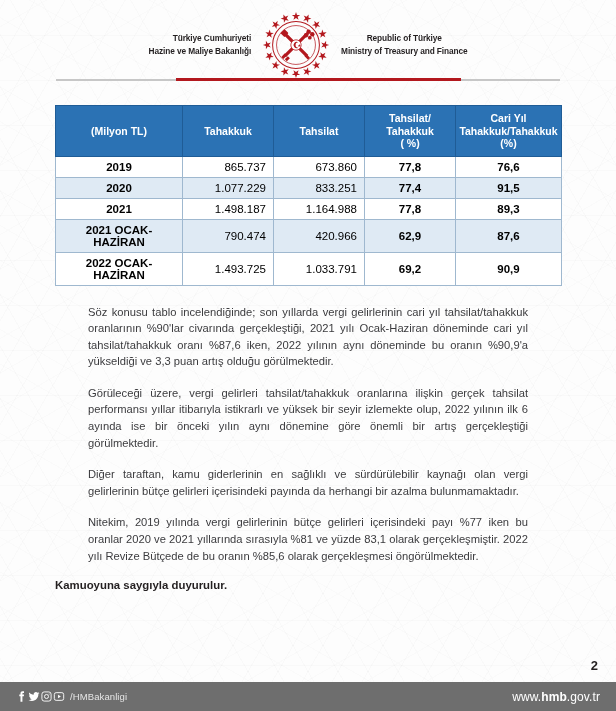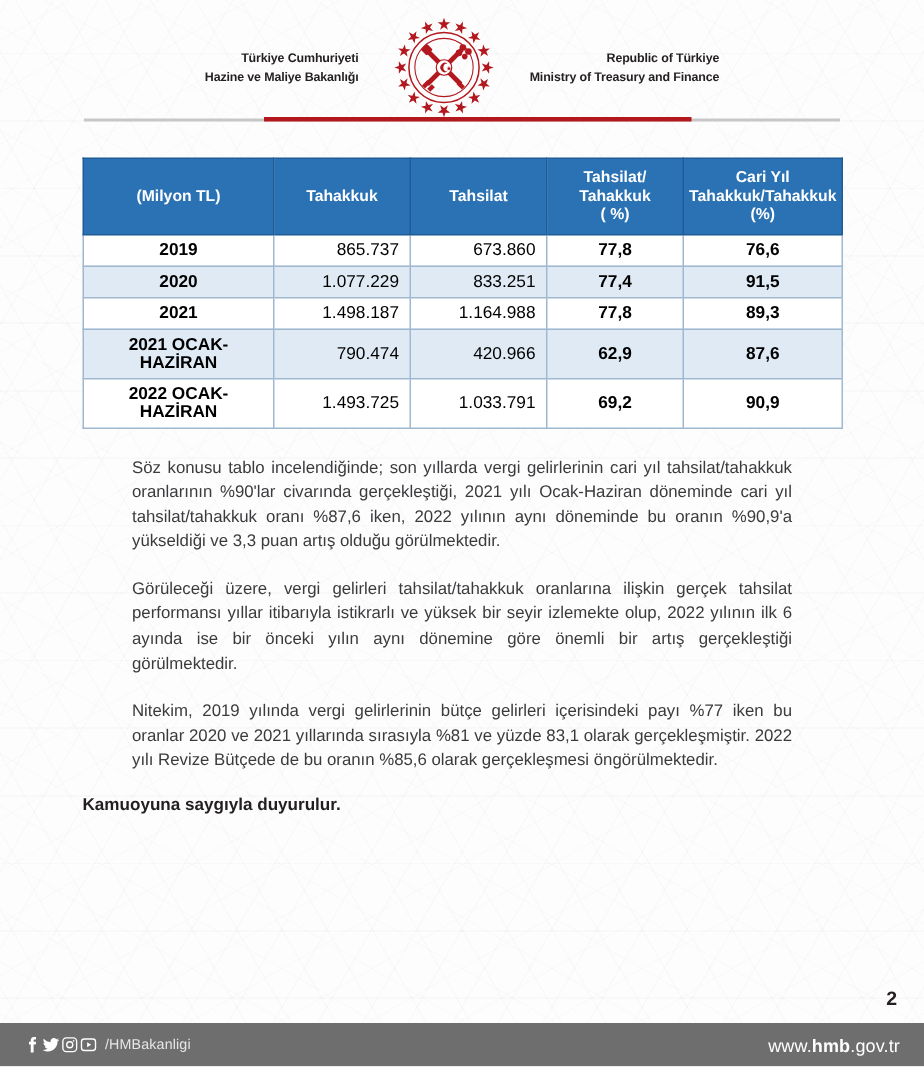--- a/index.html
+++ b/index.html
@@ -51,35 +51,35 @@
     z-index: 3;
     width: 616px;
     height: 711px;
   }
 
   
   .header {
     display: flex;
     align-items: center;
     justify-content: center;
-    gap: 12px;
+    gap: 0px;
     padding-top: 14px;
     height: 76px;
     box-sizing: border-box;
   }
   .header-text {
     font-family: "Liberation Sans", sans-serif;
     font-size: 8.3px;
     line-height: 13px;
     color: #231f20;
     letter-spacing: -0.1px;
     white-space: nowrap;
   }
   .header-text.left  { text-align: right; padding-right: 9px; }
-  .header-text.right { text-align: right;  padding-left: 9px; }
+  .header-text.right { text-align: center;  padding-left: 9px; }
   .header-text div { font-weight: 600; }
 
   .emblem {
     width: 72px;
     height: 72px;
     flex: 0 0 72px;
     position: relative;
   }
 
   
@@ -358,20 +358,21 @@
             <td class="pct">69,2</td>
             <td class="pct">90,9</td>
           </tr>
         </tbody>
       </table>
     </div>
 
     <div class="body-text">
       <p class="first">Söz konusu tablo incelendiğinde; son yıllarda vergi gelirlerinin cari yıl tahsilat/tahakkuk oranlarının %90'lar civarında gerçekleştiği, 2021 yılı Ocak-Haziran döneminde cari yıl tahsilat/tahakkuk oranı %87,6 iken, 2022 yılının aynı döneminde bu oranın %90,9'a yükseldiği ve 3,3 puan artış olduğu görülmektedir.</p>
       <p>Görüleceği üzere, vergi gelirleri tahsilat/tahakkuk oranlarına ilişkin gerçek tahsilat performansı yıllar itibarıyla istikrarlı ve yüksek bir seyir izlemekte olup, 2022 yılının ilk 6 ayında ise bir önceki yılın aynı dönemine göre önemli bir artış gerçekleştiği görülmektedir.</p>
+      <p>Diğer taraftan, kamu giderlerinin en sağlıklı ve sürdürülebilir kaynağı olan vergi gelirlerinin bütçe gelirleri içerisindeki payında da herhangi bir azalma bulunmamaktadır.</p>
       <p>Nitekim, 2019 yılında vergi gelirlerinin bütçe gelirleri içerisindeki payı %77 iken bu oranlar 2020 ve 2021 yıllarında sırasıyla %81 ve yüzde 83,1 olarak gerçekleşmiştir. 2022 yılı Revize Bütçede de bu oranın %85,6 olarak gerçekleşmesi öngörülmektedir.</p>
     </div>
     <div class="closing">Kamuoyuna saygıyla duyurulur.</div>
 
   </div>
 
   <div class="page-number">2</div>
 
   <div class="footer">
     <div class="social">

